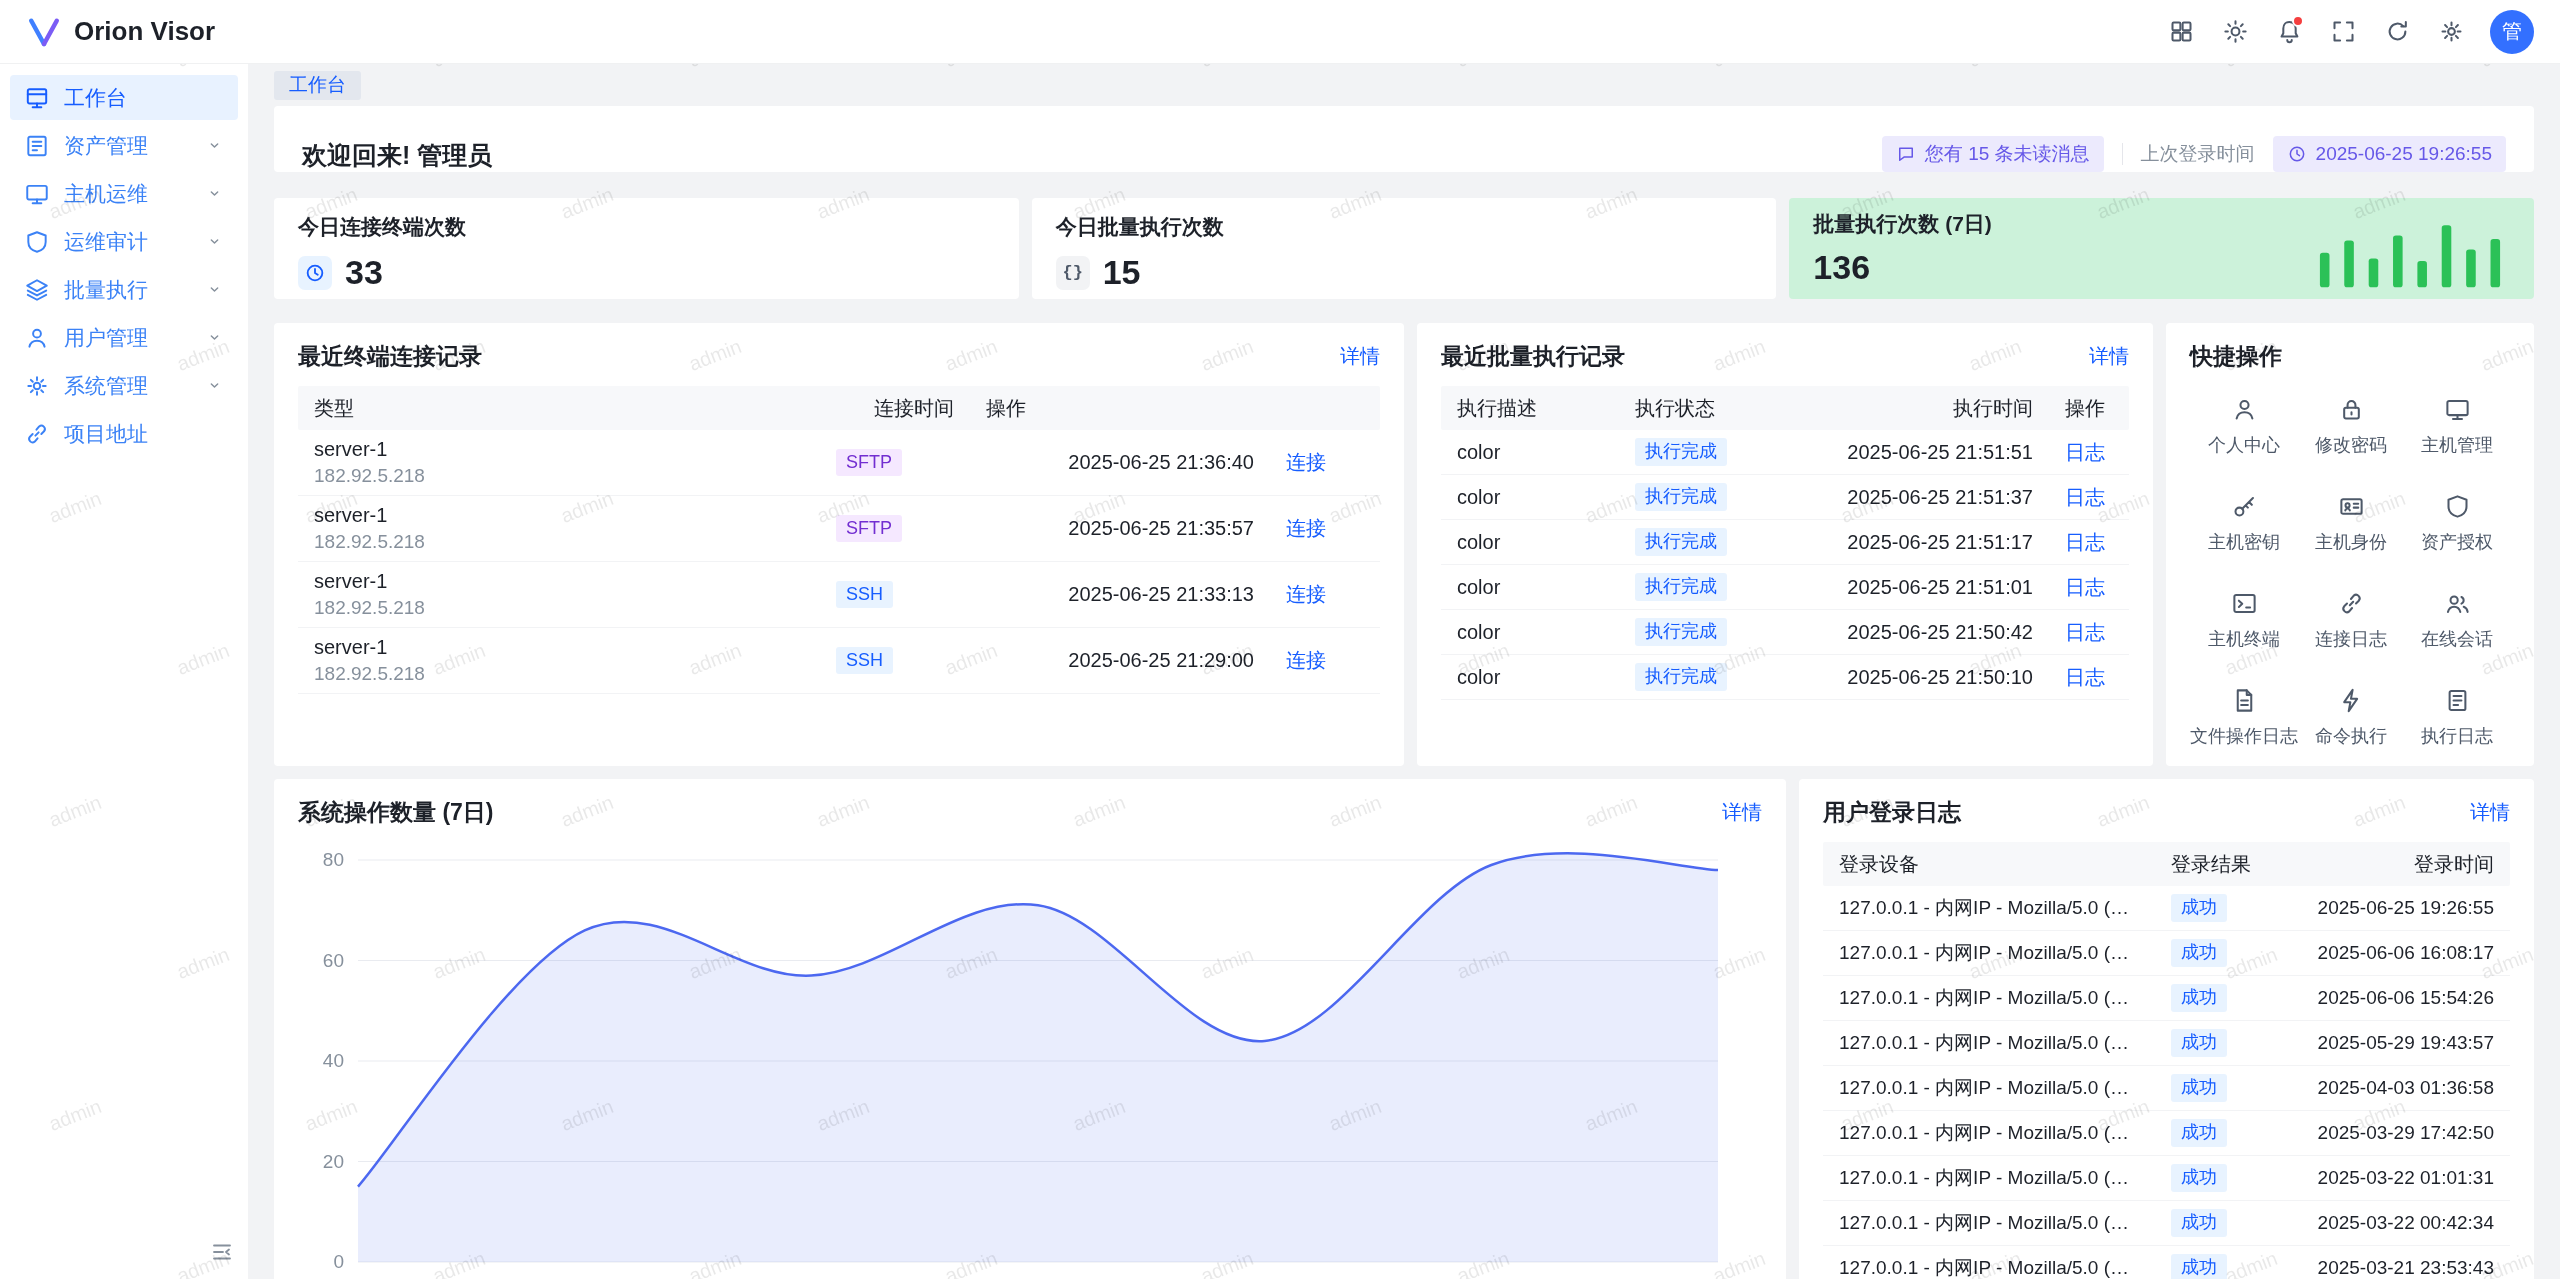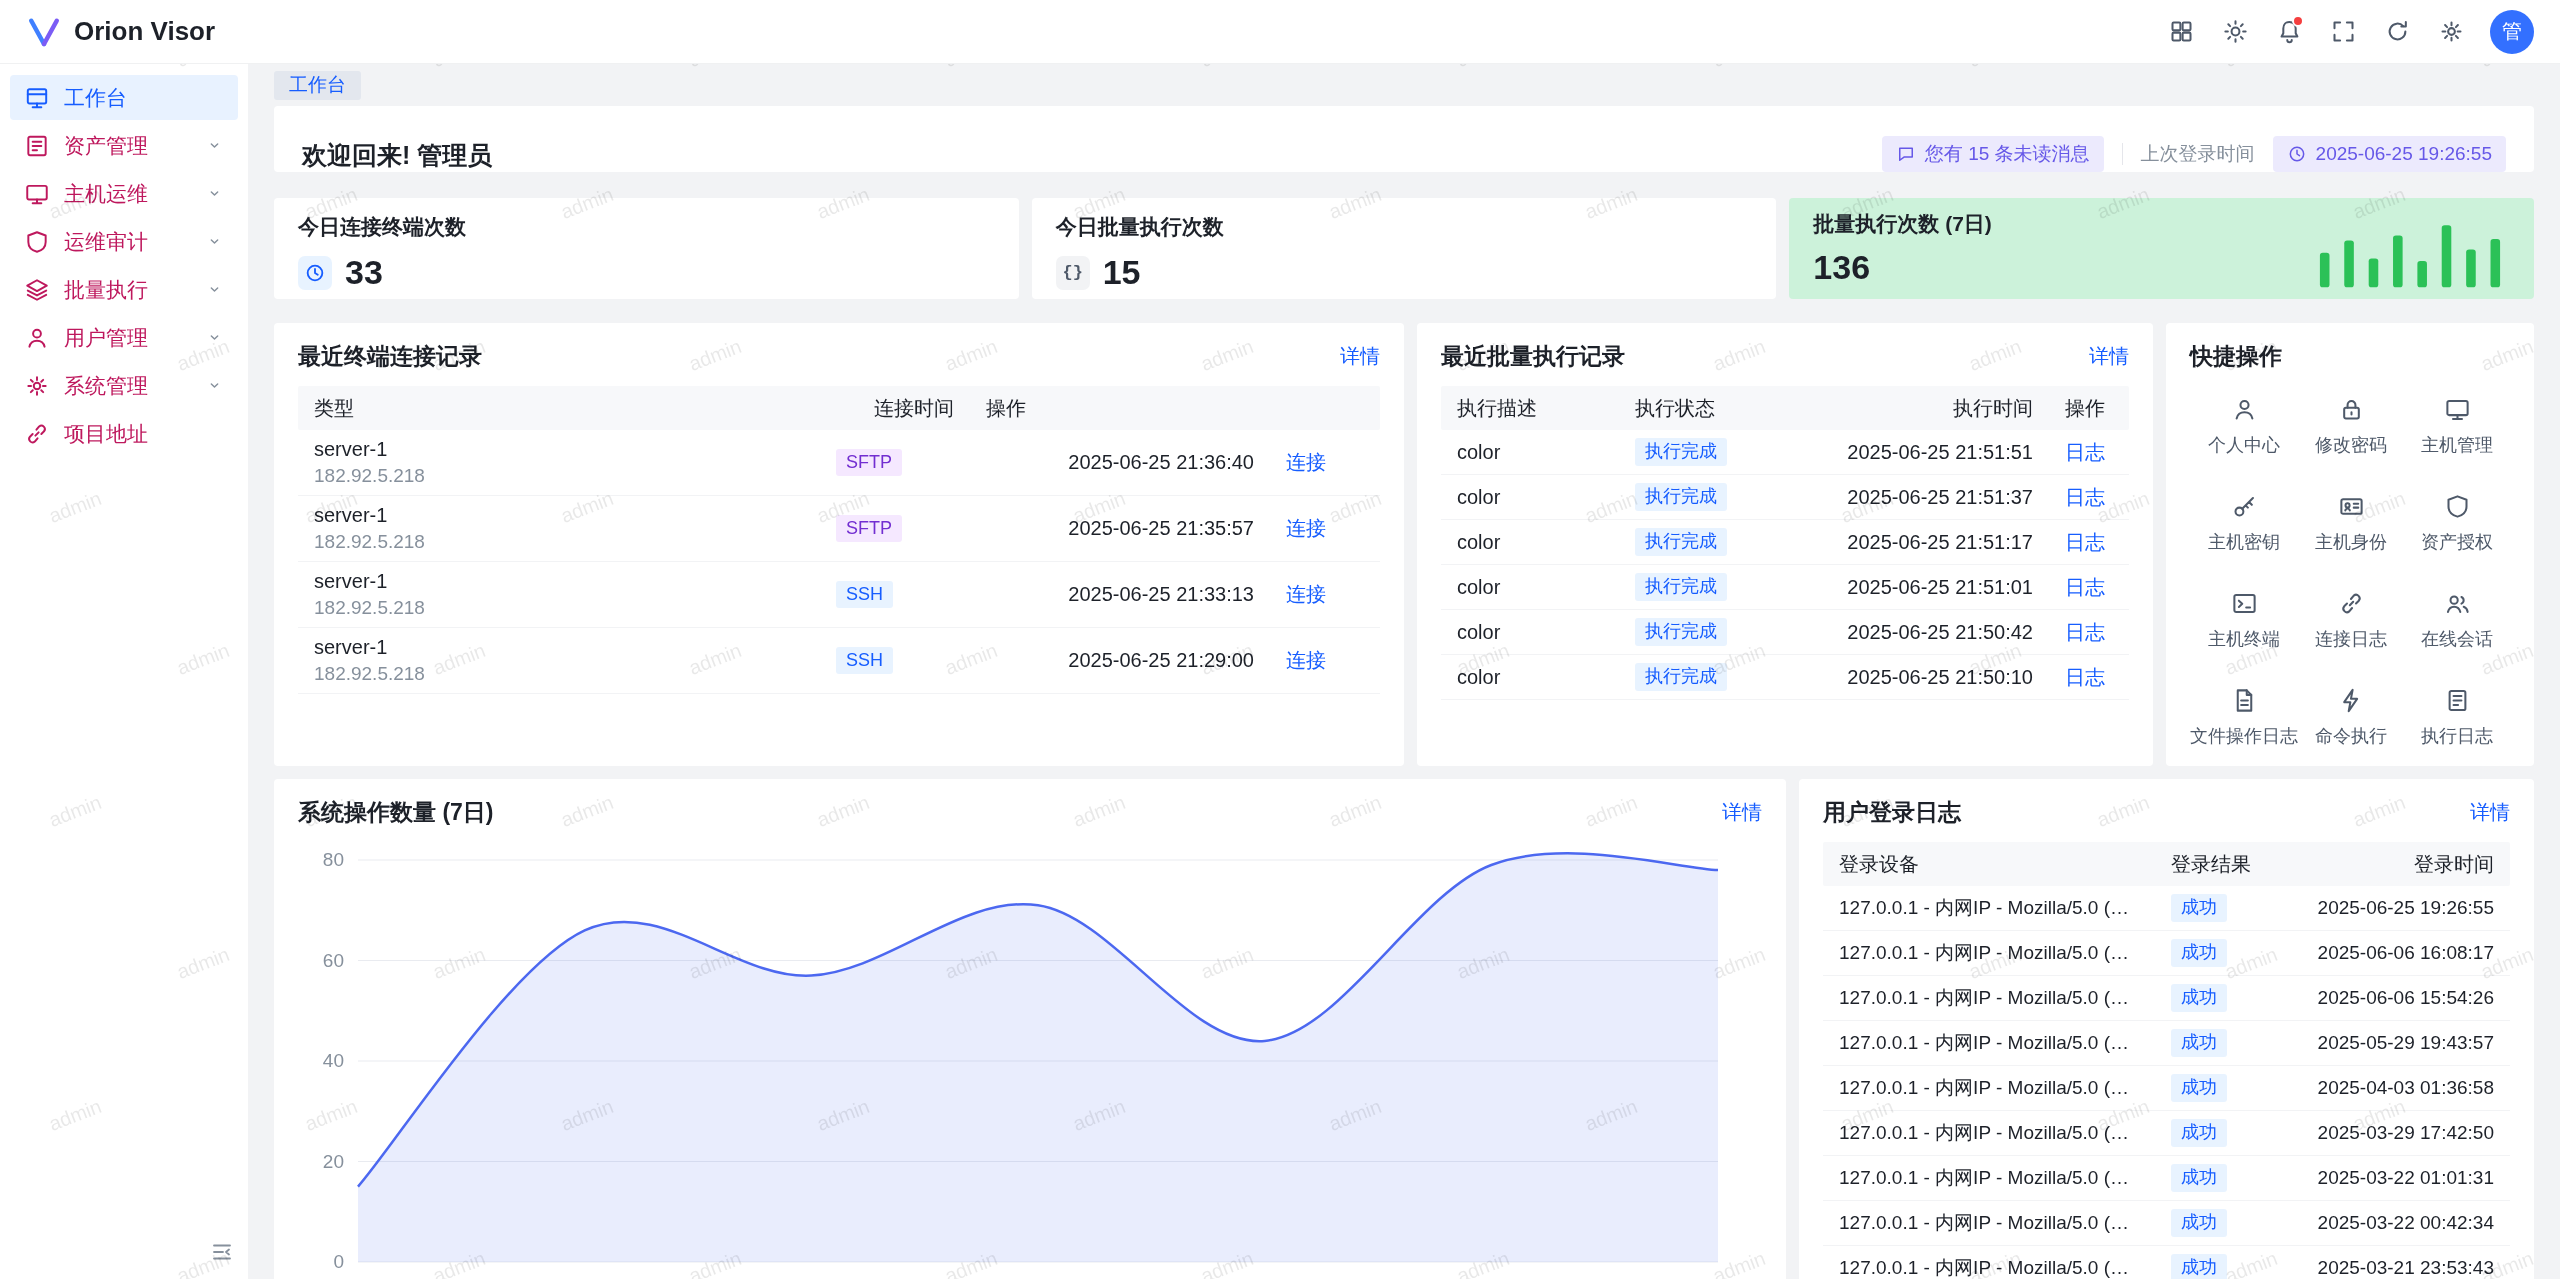--- a/index.html
+++ b/index.html
@@ -9,21 +9,21 @@
 .topbar{position:fixed;top:0;left:0;right:0;height:64px;background:#fff;display:flex;align-items:center;justify-content:space-between;padding:0 26px;z-index:20;border-bottom:1px solid #f0f1f2}
 .logo{display:flex;align-items:center;gap:12px;cursor:pointer}
 .logo svg{width:36px;height:36px}
 .logo-text{font-size:26px;font-weight:600}
 .topbar-right{display:flex;align-items:center;gap:12px}
 .top-btn{position:relative;width:42px;height:42px;border-radius:50%;display:flex;align-items:center;justify-content:center;color:#4e5969;cursor:pointer}
 .top-btn svg.ic{width:27px;height:27px}
 .dot{position:absolute;top:4px;right:6px;width:12px;height:12px;background:#f53f3f;border:2px solid #fff;border-radius:50%}
 .avatar{width:44px;height:44px;border-radius:50%;background:#3370ff;color:#fff;display:flex;align-items:center;justify-content:center;font-size:20px;cursor:pointer;margin-left:6px}
 .sidebar{position:fixed;top:64px;left:0;bottom:0;width:248px;background:#fff;z-index:3;padding-top:8px}
-.side-item{height:45px;margin:3px 10px;border-radius:4px;display:flex;align-items:center;gap:14px;padding:0 14px;font-size:21px;color:#be185d;cursor:pointer}
+.side-item{height:45px;margin:3px 10px;border-radius:4px;display:flex;align-items:center;gap:14px;padding:0 14px;font-size:21px;color:#3b82f6;cursor:pointer}
 .side-item .chev{margin-left:auto;color:#86909c;display:flex}
 .side-item .chev svg.ic{width:19px;height:19px}
 .side-item.active{background:#e8f2ff;color:#165dff}
 .collapse-btn{position:absolute;bottom:10px;right:14px;color:#86909c;cursor:pointer}
 .collapse-btn svg.ic{width:24px;height:24px}
 .content{margin-left:248px;padding-top:64px}
 .tabbar{height:42px;display:flex;align-items:center;padding:0 26px}
 .tab{height:29px;padding:0 15px;background:#e3e7ee;color:#165dff;font-size:19px;border-radius:3px;display:flex;align-items:center;cursor:pointer}
 .scroll{padding:0 26px}
 .welcome-card{background:#fff;border-radius:4px;height:66px;display:flex;align-items:flex-end;justify-content:space-between;padding:0 28px;margin-bottom:26px}

